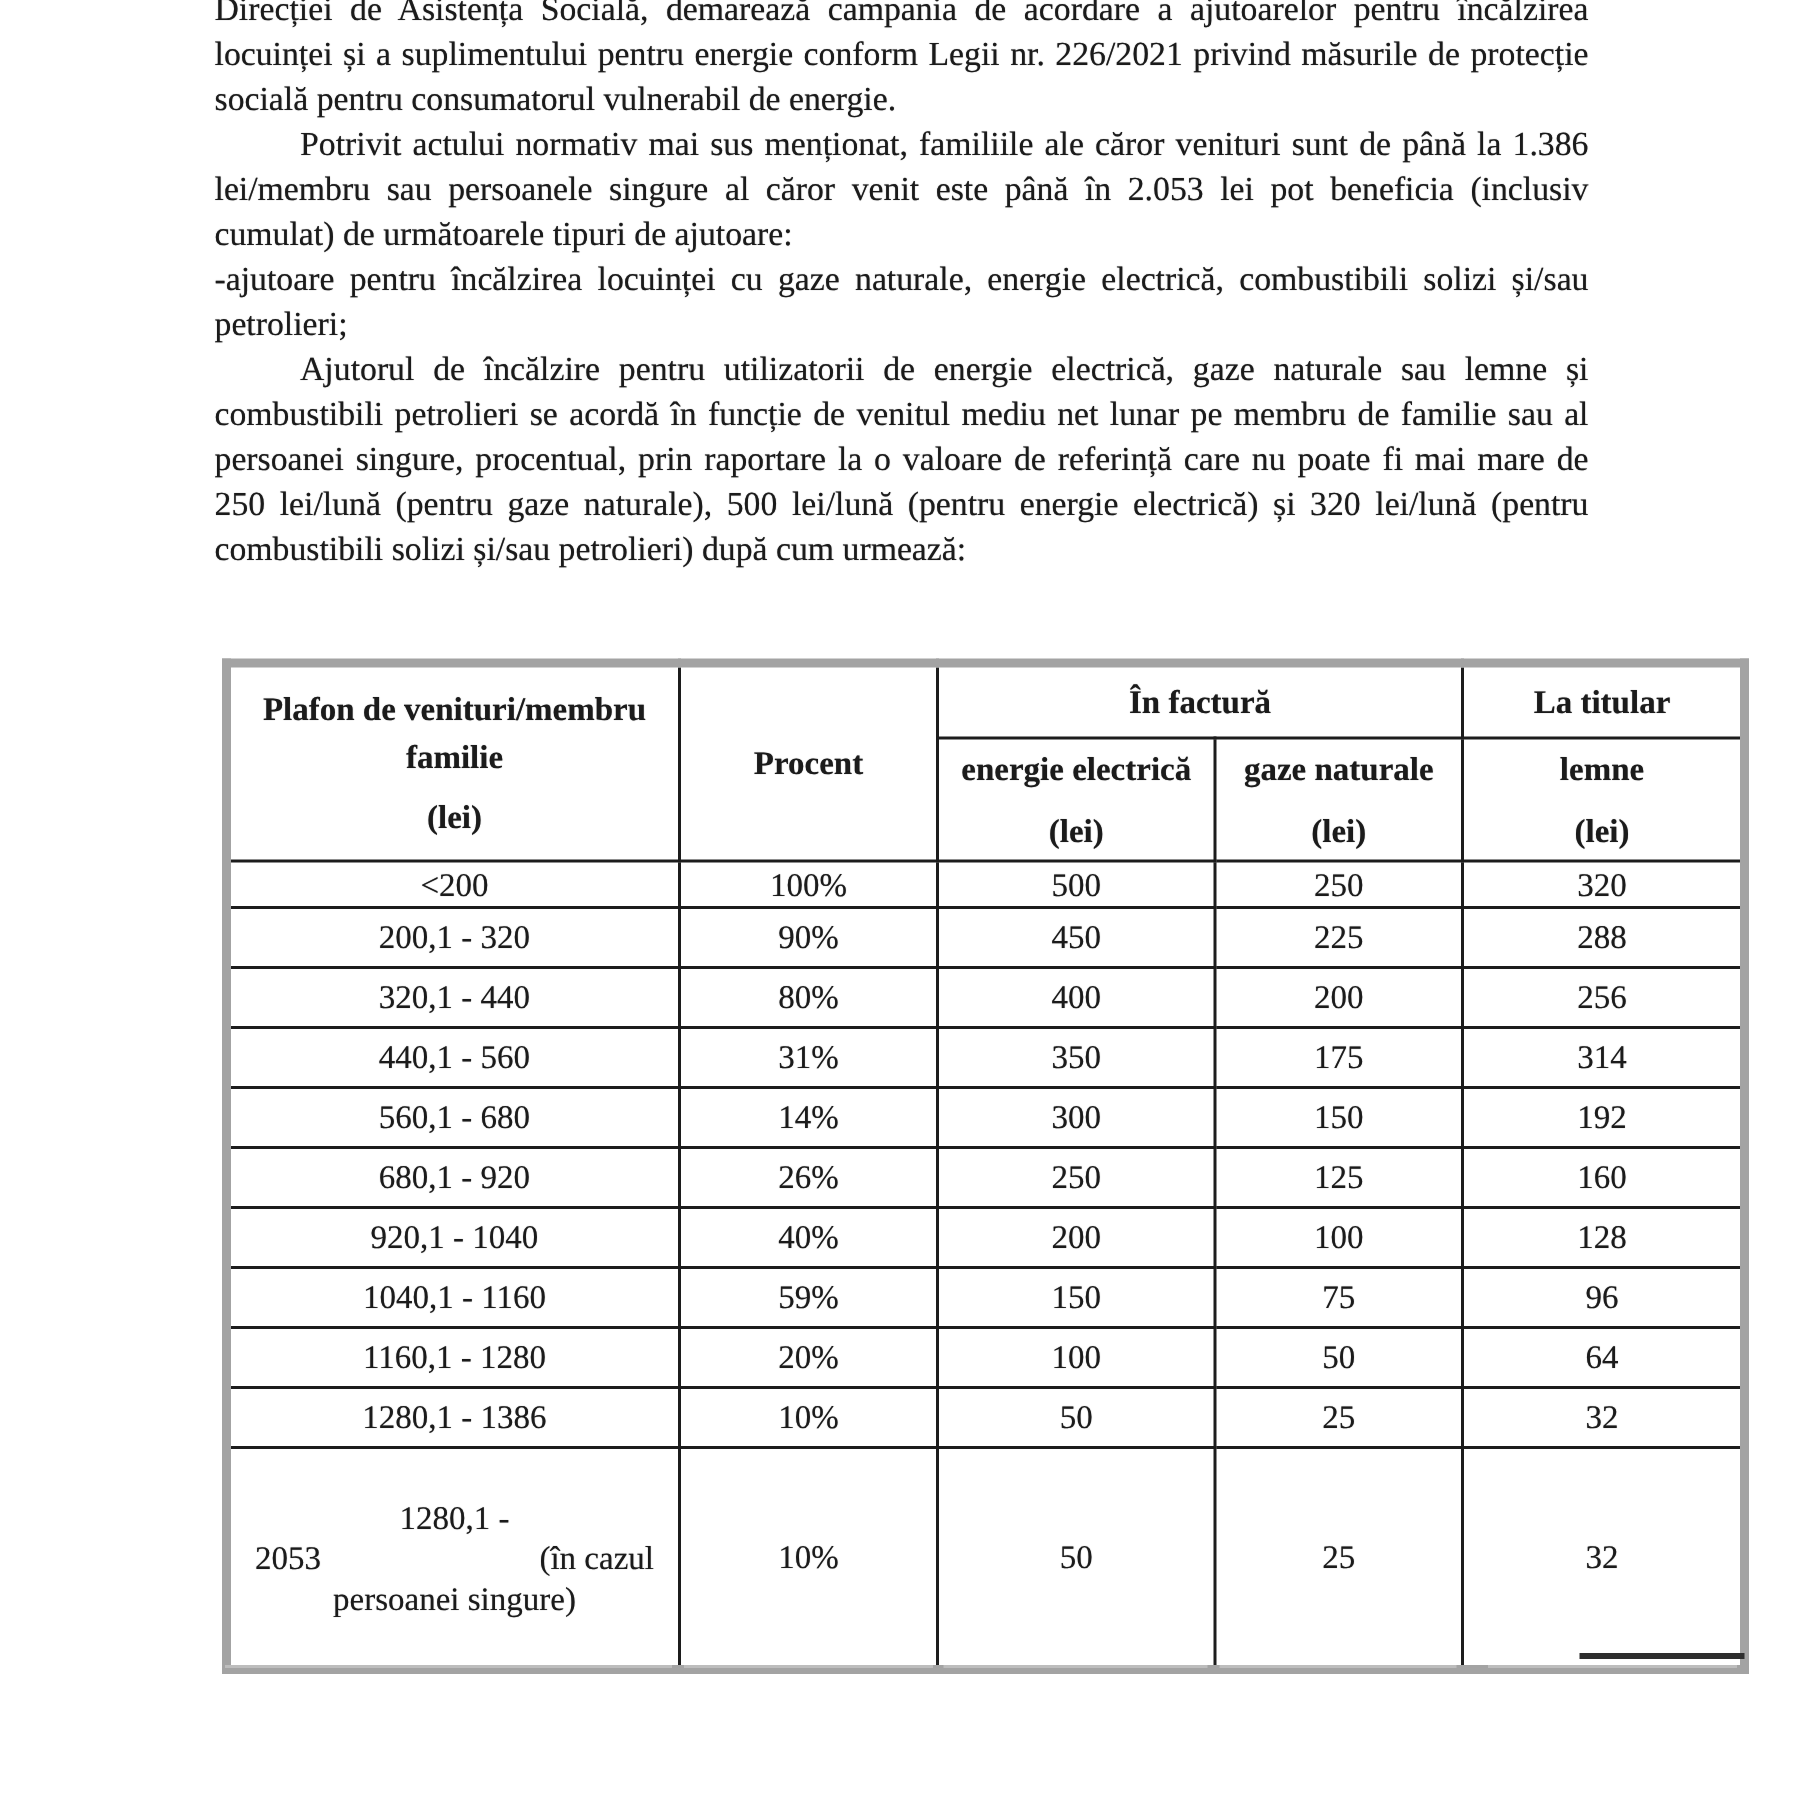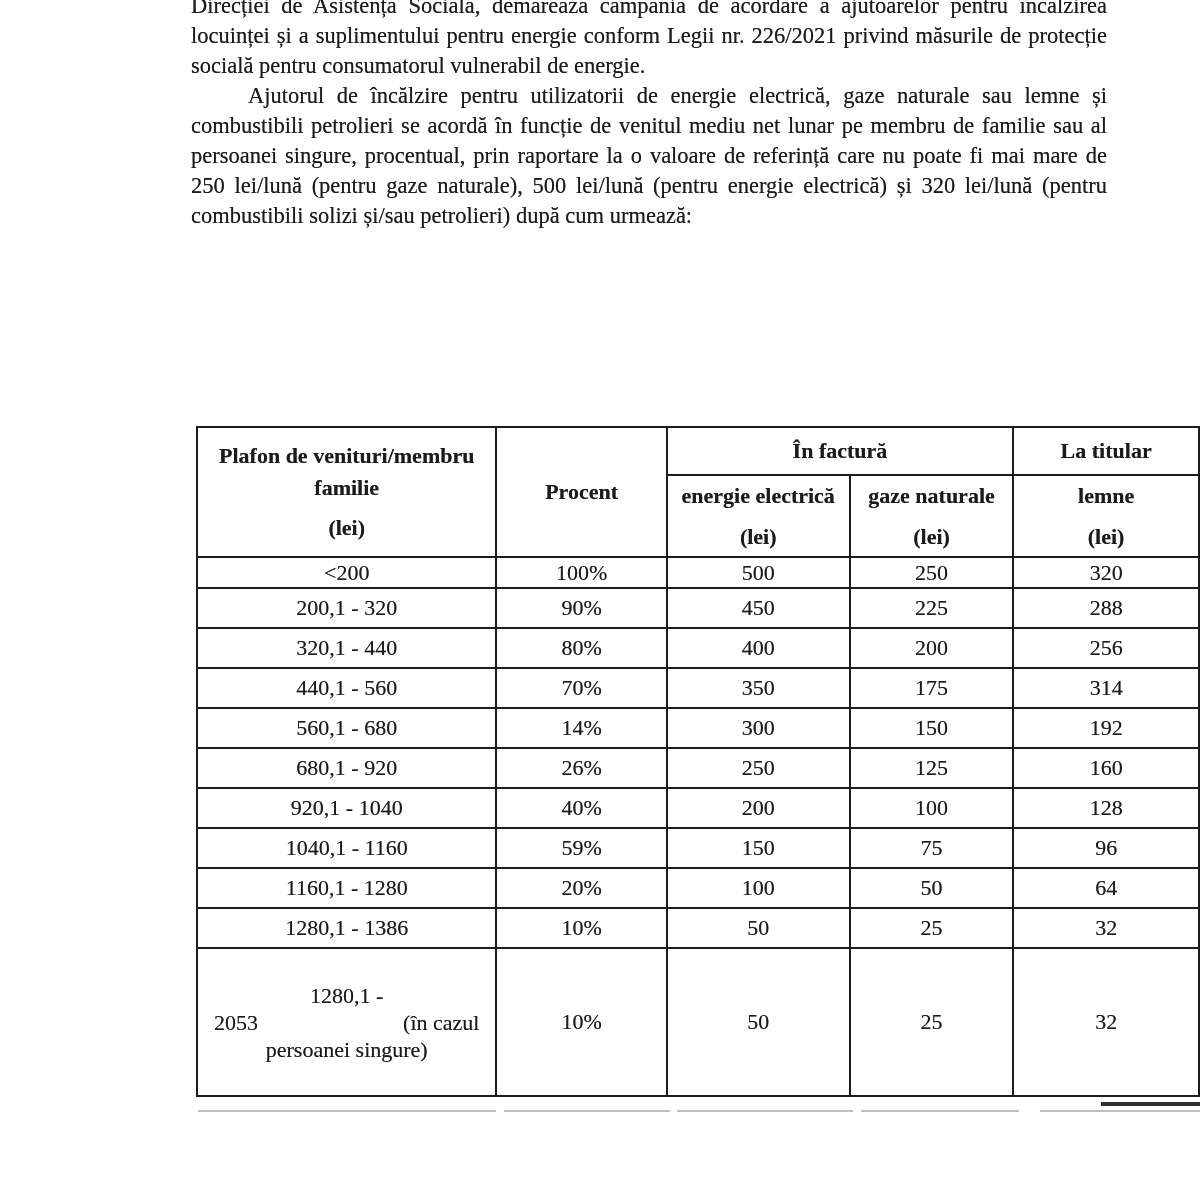--- a/index.html
+++ b/index.html
@@ -11,44 +11,43 @@
     width: 1200px;
     height: 1200px;
     background: #ffffff;
     overflow: hidden;
     font-family: "Liberation Serif", serif;
     color: #1b1b1b;
   }
   .page {
     position: absolute;
     inset: 0;
-    margin-left: 48px;
   }
   
   .text-block {
     position: absolute;
     left: 143px;
     top: -9px;
     width: 916px;
     font-size: 22.5px;
     line-height: 30px;
     text-align: justify;
     text-shadow: 0 0 0.6px rgba(25,25,25,0.65);
   }
   .para { margin: 0; }
   .para.indent { text-indent: 57px; }
 
   
   .doc-table {
     position: absolute;
     left: 148px;
-    top: 426px;
+    top: 439px;
     border-collapse: collapse;
     table-layout: fixed;
-    border: 2px solid #a3a3a3;
+    border: 6px solid #a3a3a3;
     text-shadow: 0 0 0.6px rgba(25,25,25,0.6);
   }
   .doc-table th, .doc-table td {
     border: 2.5px solid #1c1c1c;
     text-align: center;
     vertical-align: middle;
     padding: 0;
     font-size: 22px;
     overflow: hidden;
   }
@@ -95,20 +94,22 @@
   .ag4 { left: 813px;  width: 158px; }
   .ag5 { left: 992px;  width: 166px; }
 </style>
 </head>
 <body>
 
 <div class="page">
 
   <div class="text-block">
     <p class="para">Direcției de Asistența Socială, demarează campania de acordare a ajutoarelor pentru încălzirea locuinței și a suplimentului pentru energie conform Legii nr. 226/2021 privind măsurile de protecție socială pentru consumatorul vulnerabil de energie.</p>
+    <p class="para indent">Potrivit actului normativ mai sus menționat, familiile ale căror venituri sunt de până la 1.386 lei/membru sau persoanele singure al căror venit este până în 2.053 lei pot beneficia (inclusiv cumulat) de următoarele tipuri de ajutoare:</p>
+    <p class="para">-ajutoare pentru încălzirea locuinței cu gaze naturale, energie electrică, combustibili solizi și/sau petrolieri;</p>
     <p class="para indent">Ajutorul de încălzire pentru utilizatorii de energie electrică, gaze naturale sau lemne și combustibili petrolieri se acordă în funcție de venitul mediu net lunar pe membru de familie sau al persoanei singure, procentual, prin raportare la o valoare de referință care nu poate fi mai mare de 250 lei/lună (pentru gaze naturale), 500 lei/lună (pentru energie electrică) și 320 lei/lună (pentru combustibili solizi și/sau petrolieri) după cum urmează:</p>
   </div>
 
   <table class="doc-table">
     <colgroup>
       <col style="width:302px">
       <col style="width:172px">
       <col style="width:185px">
       <col style="width:165px">
       <col style="width:188px">
@@ -155,21 +156,21 @@
         </tr>
         <tr>
           <td>320,1 - 440</td>
           <td>80%</td>
           <td>400</td>
           <td>200</td>
           <td>256</td>
         </tr>
         <tr>
           <td>440,1 - 560</td>
-          <td>70%</td>
+          <td>31%</td>
           <td>350</td>
           <td>175</td>
           <td>314</td>
         </tr>
         <tr>
           <td>560,1 - 680</td>
           <td>14%</td>
           <td>300</td>
           <td>150</td>
           <td>192</td>

